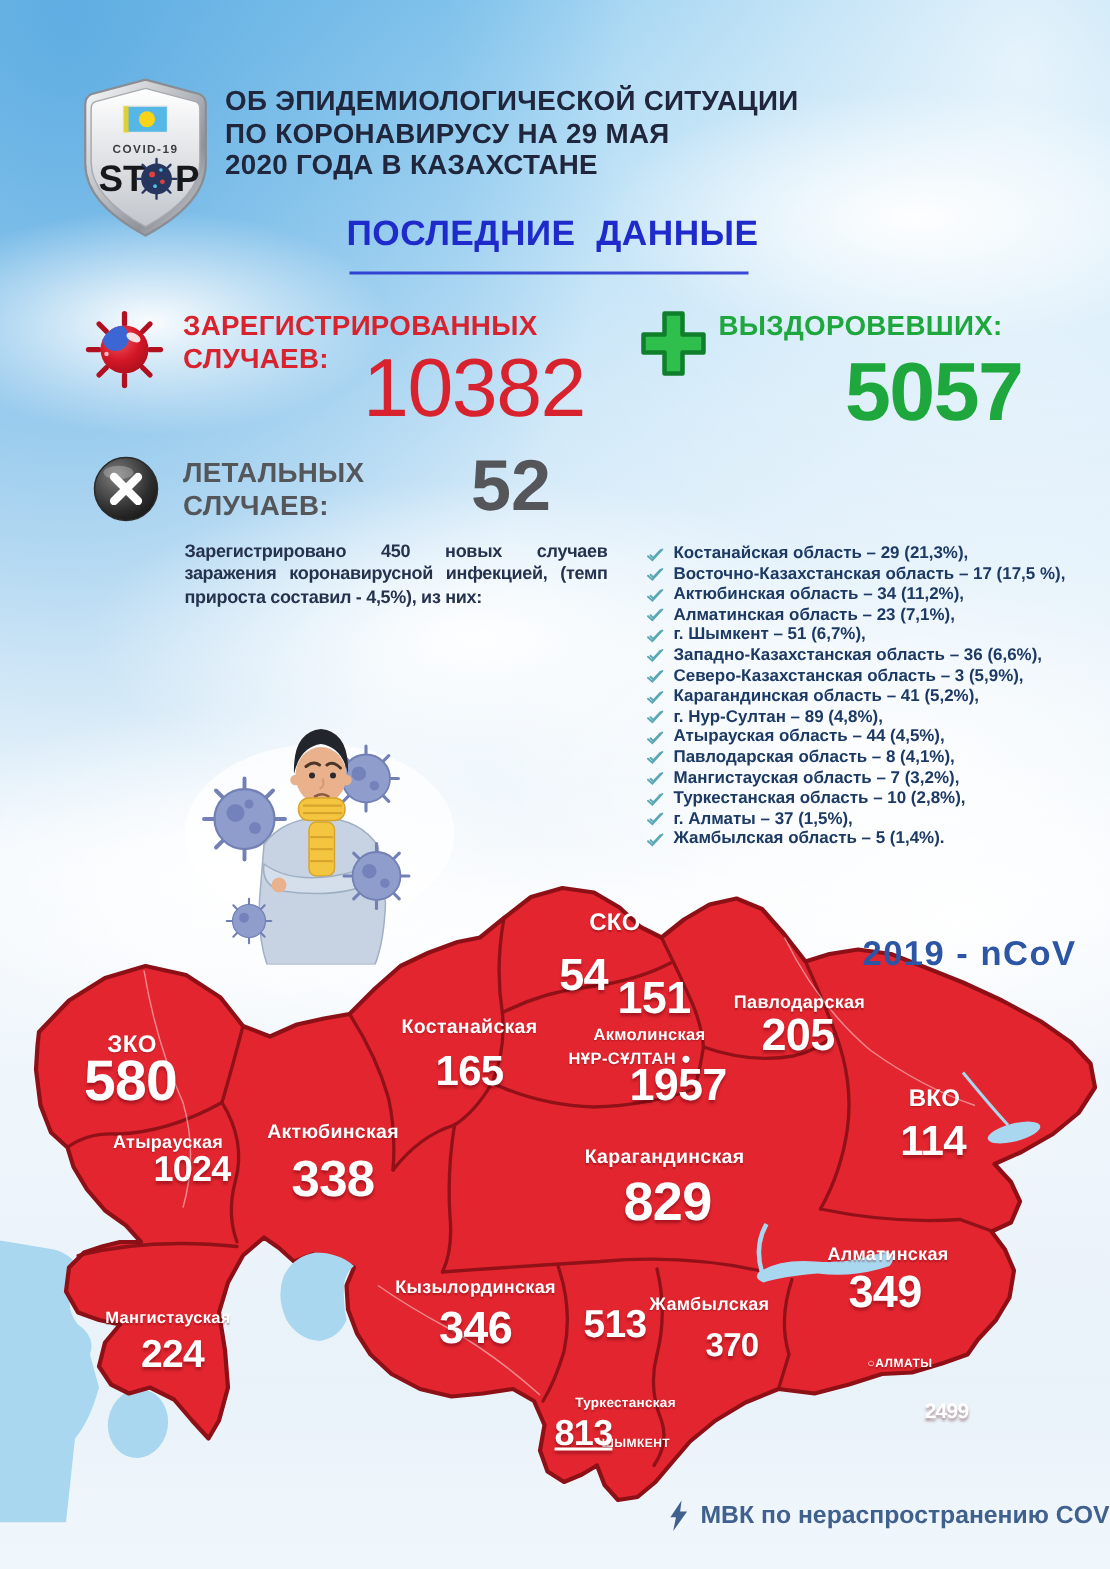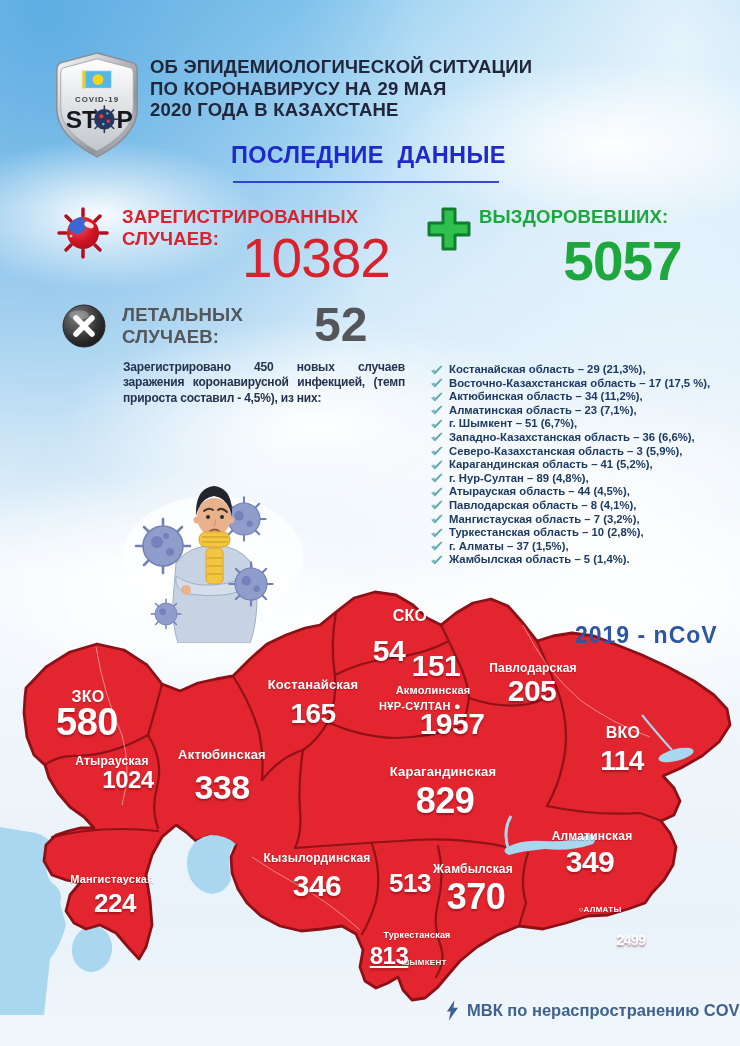--- a/index.html
+++ b/index.html
@@ -449,21 +449,21 @@
       <div class="map-label map-value" style="left: 622px; top: 761px; font-size: 28px;">114</div>
       <div class="map-label map-name" style="left: 443px; top: 771px; font-size: 13px;">Карагандинская</div>
       <div class="map-label map-value" style="left: 445px; top: 801px; font-size: 36px;">829</div>
       <div class="map-label map-name" style="left: 317px; top: 858px; font-size: 12px;">Кызылординская</div>
       <div class="map-label map-value" style="left: 317px; top: 886px; font-size: 30px;">346</div>
       <div class="map-label map-name" style="left: 112px; top: 879px; font-size: 11px;">Мангистауская</div>
       <div class="map-label map-value" style="left: 115px; top: 903px; font-size: 26px;">224</div>
       <div class="map-label map-name" style="left: 417px; top: 935px; font-size: 9px;">Туркестанская</div>
       <div class="map-label map-value" style="left: 410px; top: 883px; font-size: 26px;">513</div>
       <div class="map-label map-name" style="left: 473px; top: 869px; font-size: 12px;">Жамбылская</div>
-      <div class="map-label map-value" style="left: 476px; top: 897px; font-size: 36px;">370</div>
+      <div class="map-label map-value" style="left: 488px; top: 897px; font-size: 22px;">370</div>
       <div class="map-label map-name" style="left: 592px; top: 836px; font-size: 12px;">Алматинская</div>
       <div class="map-label map-value" style="left: 590px; top: 862px; font-size: 30px;">349</div>
       <div class="map-label map-city" style="left: 420px; top: 706px; font-size: 11px;">НҰР-СҰЛТАН ●</div>
       <div class="map-label map-value" style="left: 452px; top: 724px; font-size: 30px; text-align: center;">1957</div>
       <div class="map-label map-city" style="left: 600px; top: 909px; font-size: 8px;">○АЛМАТЫ</div>
       <div class="map-label map-value" style="left: 631px; top: 896px; font-size: 14px; margin-top: 44px;">2499</div>
       <div class="map-label map-city" style="left: 424px; top: 962px; font-size: 8px;">ШЫМКЕНТ</div>
       <div class="map-label map-value" style="left: 389px; top: 956px; font-size: 24px; text-decoration: underline;">813</div>
     </div>
 

